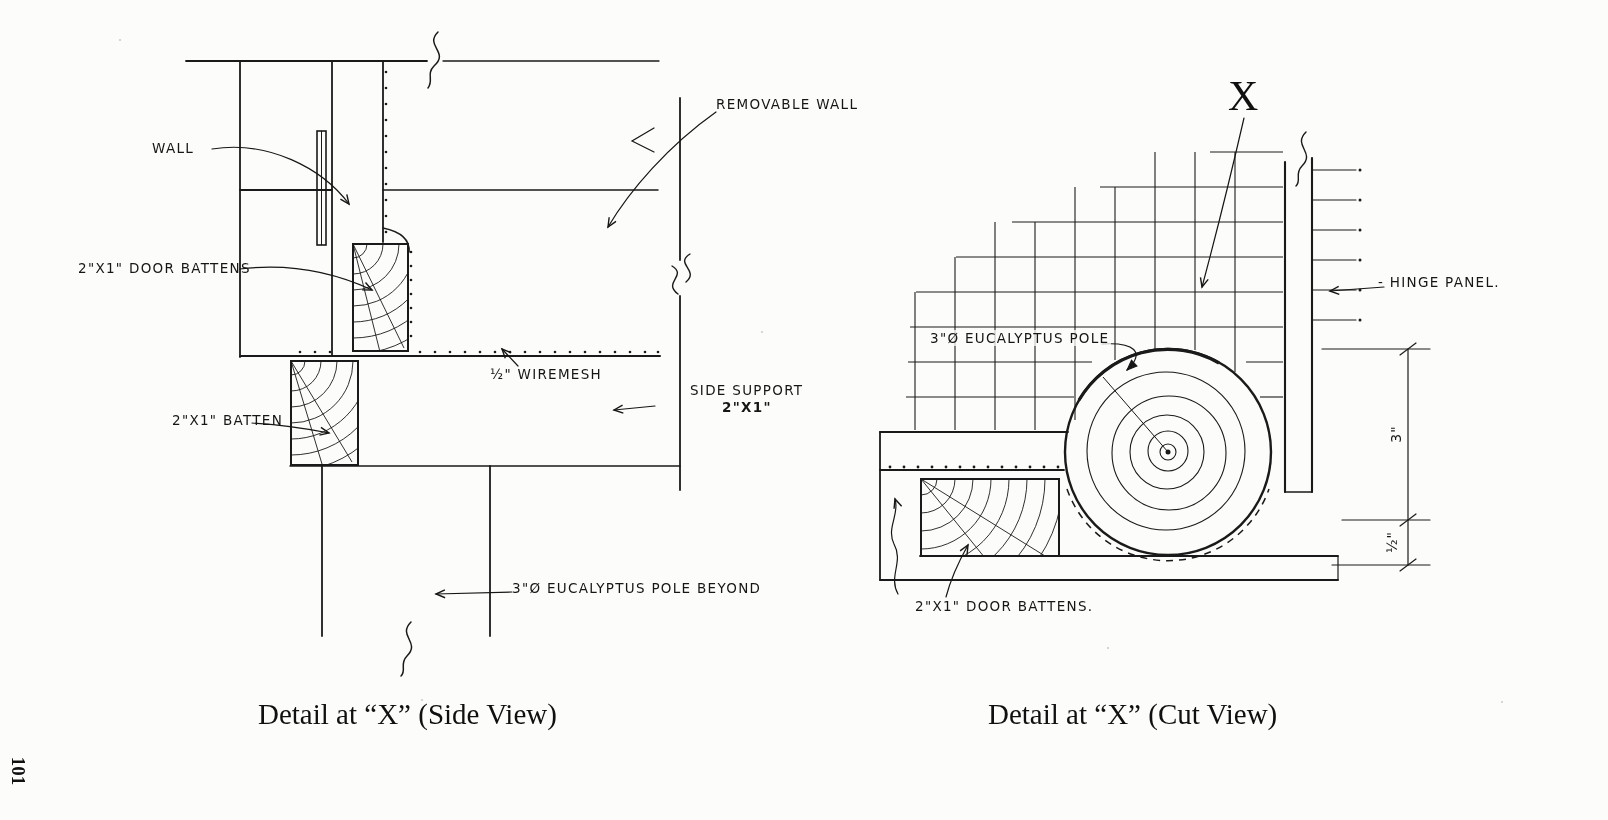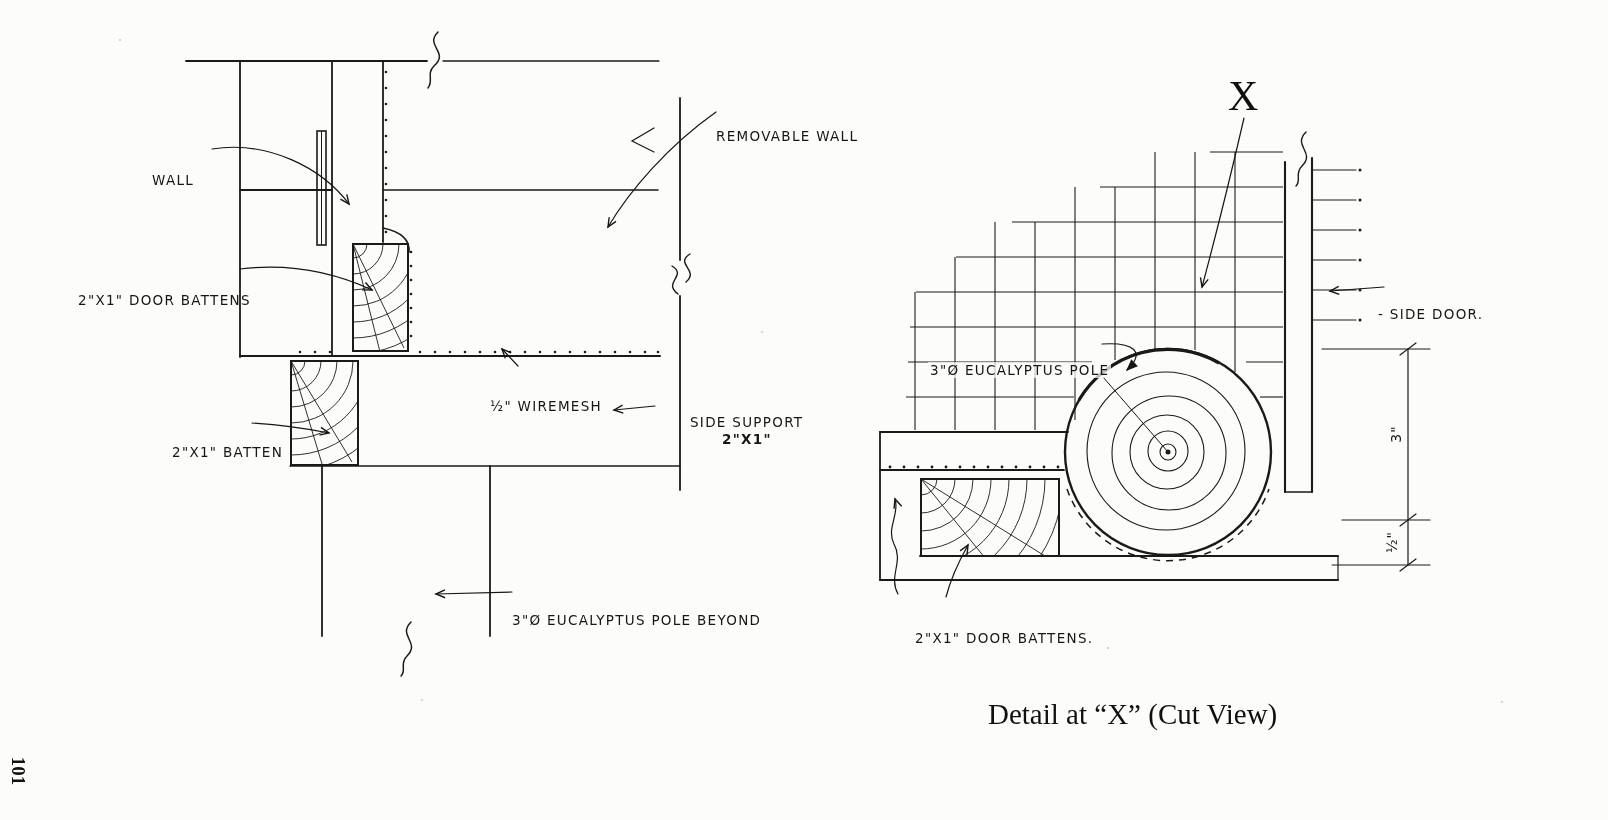--- a/index.html
+++ b/index.html
@@ -1,20 +1,20 @@
 <!DOCTYPE html>
 <html><head>
 <meta charset="utf-8">
 <style>
   html,body{margin:0;padding:0;background:#e8e8e8;}
   .page{position:relative;width:1608px;height:820px;background:#fcfcfa;overflow:hidden;
         font-family:"DejaVu Sans",sans-serif;}
   svg.linework{position:absolute;left:0;top:0;}
   .hand{position:absolute;font-family:"DejaVu Sans",sans-serif;font-size:13.5px;
-        letter-spacing:1.3px;color:#161616;white-space:nowrap;margin-top:32px;}
+        letter-spacing:1.3px;color:#161616;white-space:nowrap;}
   .hand.bold{font-weight:bold;}
   .dimlabel{position:absolute;width:44px;text-align:center;transform:rotate(-90deg);
         font-size:14px;letter-spacing:1px;color:#161616;font-family:"DejaVu Sans",sans-serif;white-space:nowrap;}
   .caption{position:absolute;font-family:"Liberation Serif",serif;font-size:29px;color:#101010;white-space:nowrap;}
   .xmarker{position:absolute;font-family:"Liberation Serif",serif;font-size:42px;color:#101010;}
   .pageno{position:absolute;left:-8px;top:760px;width:52px;text-align:center;
         transform:rotate(90deg);font-family:"Liberation Serif",serif;font-weight:bold;
         font-size:19px;color:#101010;}
 </style>
 </head>
@@ -283,23 +283,24 @@
 <div class="hand" style="left:152px;top:140px">WALL</div>
 <div class="hand" style="left:78px;top:260px">2"X1" DOOR BATTENS</div>
 <div class="hand" style="left:172px;top:412px">2"X1" BATTEN</div>
 <div class="hand" style="left:716px;top:96px">REMOVABLE WALL</div>
 <div class="hand" style="left:490px;top:366px">½" WIREMESH</div>
 <div class="hand" style="left:690px;top:382px">SIDE SUPPORT</div>
 <div class="hand bold" style="left:722px;top:399px">2"X1"</div>
 <div class="hand" style="left:512px;top:580px">3"Ø EUCALYPTUS POLE BEYOND</div>
 
 <div class="xmarker" style="left:1228px;top:72px">X</div>
-<div class="hand" style="left:1378px;top:274px">- SIDE DOOR.</div>
+<div class="hand" style="left:1378px;top:274px">- HINGE PANEL.</div>
 <div class="hand" style="left:928px;top:330px;background:rgba(252,252,250,.75);padding:0 2px">3"Ø EUCALYPTUS POLE</div>
 <div class="hand" style="left:915px;top:598px">2"X1" DOOR BATTENS.</div>
 <div class="dimlabel" style="left:1374px;top:426px">3"</div>
 <div class="dimlabel" style="left:1370px;top:534px">½"</div>
 
+<div class="caption" style="left:258px;top:698px">Detail at “X” (Side View)</div>
 <div class="caption" style="left:988px;top:698px">Detail at “X” (Cut View)</div>
 
 <div class="pageno">101</div>
 
 </div>
 
 </body></html>

